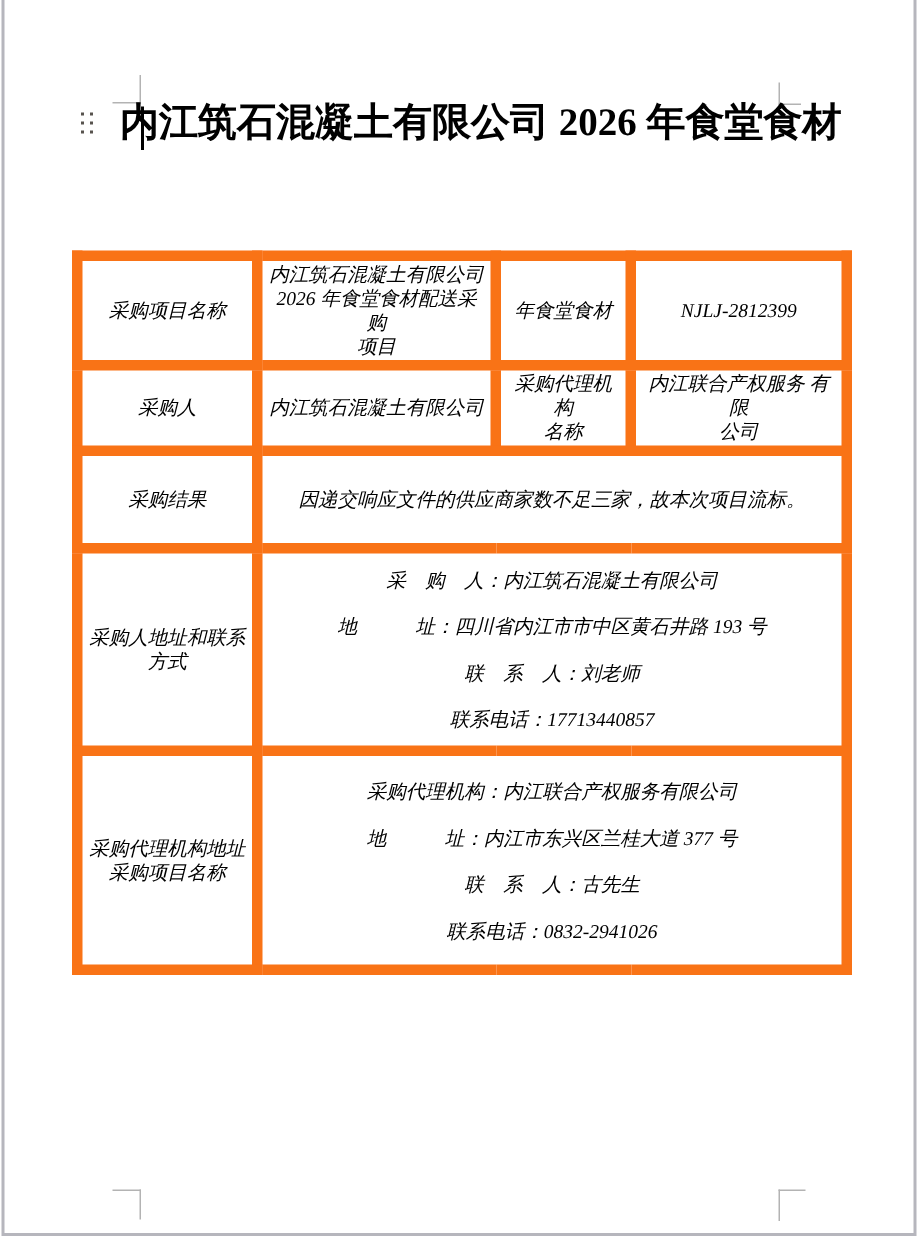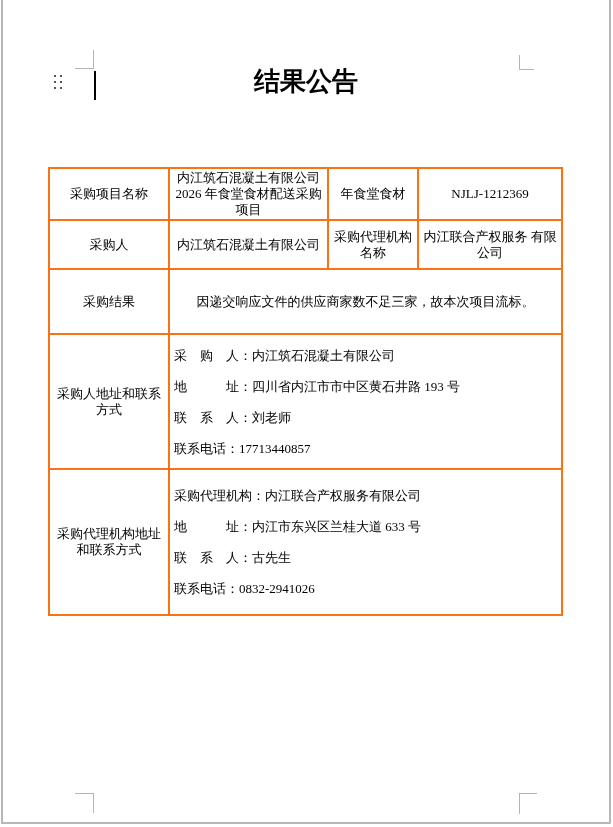--- a/index.html
+++ b/index.html
@@ -76,45 +76,46 @@
     position: absolute;
     left: 48px;
     top: 167px;
     width: 513px;
     border-collapse: collapse;
     table-layout: fixed;
     border: 2px solid #000000;
     font-size: 13px;
   }
   table.result-table td {
-    border: 2px solid #f97316;
+    border: 7px solid #f97316;
     text-align: center;
     vertical-align: middle;
     padding: 1px 4px;
     line-height: 16px;
     overflow: hidden;
+    font-style: italic;
   }
   tr.r1 { height: 48px; }
   tr.r2 { height: 48px; }
   tr.r3 { height: 49px; }
   tr.r4 { height: 65px; }
   tr.r5 { height: 135px; }
   tr.r6 { height: 146px; }
   .pre { white-space: pre-line; }
   td.left {
     text-align: left;
     padding-left: 7px;
     padding-right: 6px;
   }
   td.contact { text-align: left; padding-left: 8px; }
   td.contact p {
     margin: 0;
     padding: 0;
     line-height: 31px;
-    text-align: left;
+    text-align: center;
   }
 </style>
 </head>
 <body>
 
 <div class="page"></div>
 
 <div class="crop tl"></div>
 <div class="crop tr"></div>
 <div class="crop bl"></div>
@@ -125,38 +126,38 @@
   <span class="dot"></span>
   <span class="dot"></span>
   <span class="dot"></span>
   <span class="dot"></span>
   <span class="dot"></span>
 </div>
 
 <div class="caret"></div>
 
 <div class="title">
-  <div>结果公告</div>
+  <div>内江筑石混凝土有限公司 2026 年食堂食材</div>
 </div>
 
 <table class="result-table">
   <colgroup>
     <col style="width:120px">
     <col style="width:159px">
     <col style="width:90px">
     <col style="width:144px">
   </colgroup>
   <tbody>
     <tr class="r1">
       <td>采购项目名称</td>
       <td class="pre">内江筑石混凝土有限公司
 2026 年食堂食材配送采购
 项目</td>
       <td>年食堂食材</td>
-      <td>NJLJ-1212369</td>
+      <td>NJLJ-2812399</td>
     </tr>
     <tr class="r3">
       <td>采购人</td>
       <td>内江筑石混凝土有限公司</td>
       <td class="pre">采购代理机构
 名称</td>
       <td class="pre">内江联合产权服务 有限
 公司</td>
     </tr>
     <tr class="r4">
@@ -168,22 +169,22 @@
 方式</td>
       <td class="contact" colspan="3">
         <p>采　购　人：内江筑石混凝土有限公司</p>
         <p>地　　　址：四川省内江市市中区黄石井路 193 号</p>
         <p>联　系　人：刘老师</p>
         <p>联系电话：17713440857</p>
       </td>
     </tr>
     <tr class="r6">
       <td class="pre">采购代理机构地址
-和联系方式</td>
+采购项目名称</td>
       <td class="contact" colspan="3">
         <p>采购代理机构：内江联合产权服务有限公司</p>
-        <p>地　　　址：内江市东兴区兰桂大道 633 号</p>
+        <p>地　　　址：内江市东兴区兰桂大道 377 号</p>
         <p>联　系　人：古先生</p>
         <p>联系电话：0832-2941026</p>
       </td>
     </tr>
   </tbody>
 </table>
 
 </body></html>

